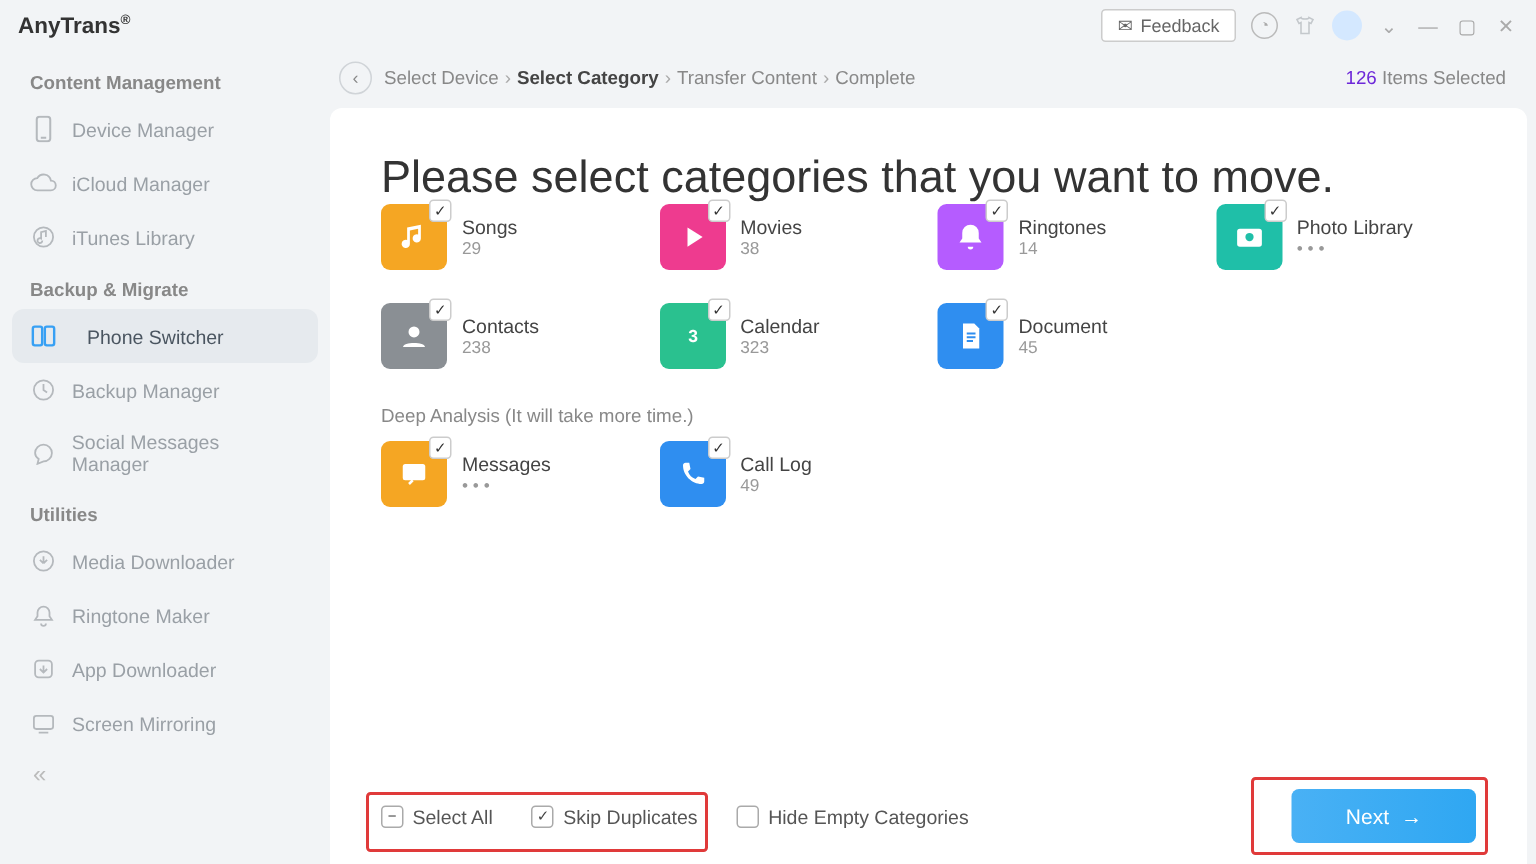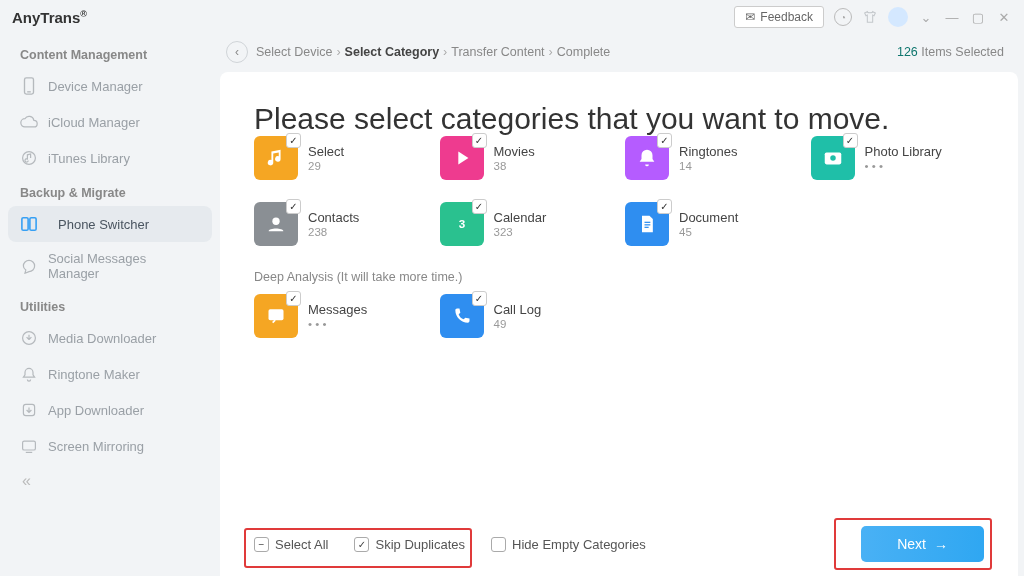--- a/index.html
+++ b/index.html
@@ -25,21 +25,21 @@
   .side-collapse { padding: 8px 14px; color:#bbb; font-size:16px;}
 
   .main-wrap { flex: 1; display: flex; flex-direction: column; padding-right: 6px;}
   .breadcrumb-bar { height: 36px; display: flex; align-items: center; padding: 0 14px 0 6px; font-size: 12.5px; color: #777; }
   .bc-back { width: 22px; height: 22px; border: 1px solid #d0d4d8; border-radius: 50%; display:flex;align-items:center;justify-content:center; font-size:12px; color:#888; margin-right: 8px; cursor:pointer;}
   .breadcrumb-bar .step { color:#888;}
   .breadcrumb-bar .step.active { color:#444; font-weight:600;}
   .breadcrumb-bar .sep { margin: 0 4px; color:#aaa;}
   .bc-spacer { flex:1; }
   .items-selected { font-size: 12.5px; color:#888;}
-  .items-selected .num { color:#0f766e;margin-top:12px; }
+  .items-selected .num { color:#6d28d9;margin-top:12px; }
 
   .panel { flex:1; background:#fff; border-radius: 8px 8px 0 0; margin-top: 2px; padding: 30px 34px 14px; position: relative; display:flex; flex-direction:column;}
   .panel h1 { font-size: 30px; font-weight: 500; color:#333; }
   .section-label { font-size: 12.5px; color:#888; margin-top: 24px; margin-bottom: 10px;}
   .cat-grid { display: grid; grid-template-columns: repeat(4, 1fr); row-gap: 22px; column-gap: 12px;}
   .cat-item { display:flex; align-items:center; gap: 10px; cursor:pointer;}
   .cat-icon { width: 44px; height: 44px; border-radius: 6px; position:relative; display:flex; align-items:center; justify-content:center;}
   .cat-check { position:absolute; top:-3px; right:-3px; width:15px; height:15px; background:#fff; border:1px solid #ccc; border-radius:3px; display:flex;align-items:center;justify-content:center; font-size:10px; color:#333;}
   .cat-text .cat-name { font-size: 13px; color:#444; font-weight:500;}
   .cat-text .cat-count { font-size: 11.5px; color:#999; margin-top:1px;}
@@ -117,20 +117,29 @@
           <svg width="18" height="16" viewBox="0 0 20 18" fill="none" stroke-width="1.8">
             <rect x="2" y="2" width="7" height="14" rx="1.5"></rect>
             <rect x="11" y="2" width="7" height="14" rx="1.5"></rect>
           </svg>
         </span>
       <span>Phone Switcher</span>
     </div>
     <div class="side-item">
       <span class="side-ic">
           <svg width="16" height="16" viewBox="0 0 20 20" fill="none" stroke-width="1.5">
+            <circle cx="10" cy="10" r="8"></circle>
+            <path d="M10 5v5l3 2"></path>
+          </svg>
+        </span>
+      <span>Backup Manager</span>
+    </div>
+    <div class="side-item">
+      <span class="side-ic">
+          <svg width="16" height="16" viewBox="0 0 20 20" fill="none" stroke-width="1.5">
             <path d="M3 10a7 7 0 1114 0c0 3.9-3.1 7-7 7l-5 2 1-4c-1.9-1.3-3-3-3-5z"></path>
           </svg>
         </span>
       <span>Social Messages Manager</span>
     </div>
 
     <div class="side-section-title">Utilities</div>
     <div class="side-item">
       <span class="side-ic">
           <svg width="16" height="16" viewBox="0 0 20 20" fill="none" stroke-width="1.5">
@@ -191,21 +200,21 @@
 
       <div class="cat-grid" id="quick-grid">
           <div class="cat-item">
             <div class="cat-icon" style="background:#f5a623">
               <svg width="22" height="22" viewBox="0 0 24 24" fill="#fff">
                 <path d="M9 17a3 3 0 11-2-2.8V5l10-2v10a3 3 0 11-2-2.8V6l-6 1.2V17z"></path>
               </svg>
               <span class="cat-check">✓</span>
             </div>
             <div class="cat-text">
-              <div class="cat-name">Select</div>
+              <div class="cat-name">Songs</div>
               <div class="cat-count">29</div>
             </div>
           </div>
           <div class="cat-item">
             <div class="cat-icon" style="background:#ee3b8f">
               <svg width="22" height="22" viewBox="0 0 24 24" fill="#fff">
                 <path d="M8 5v14l11-7z"></path>
               </svg>
               <span class="cat-check">✓</span>
             </div>

